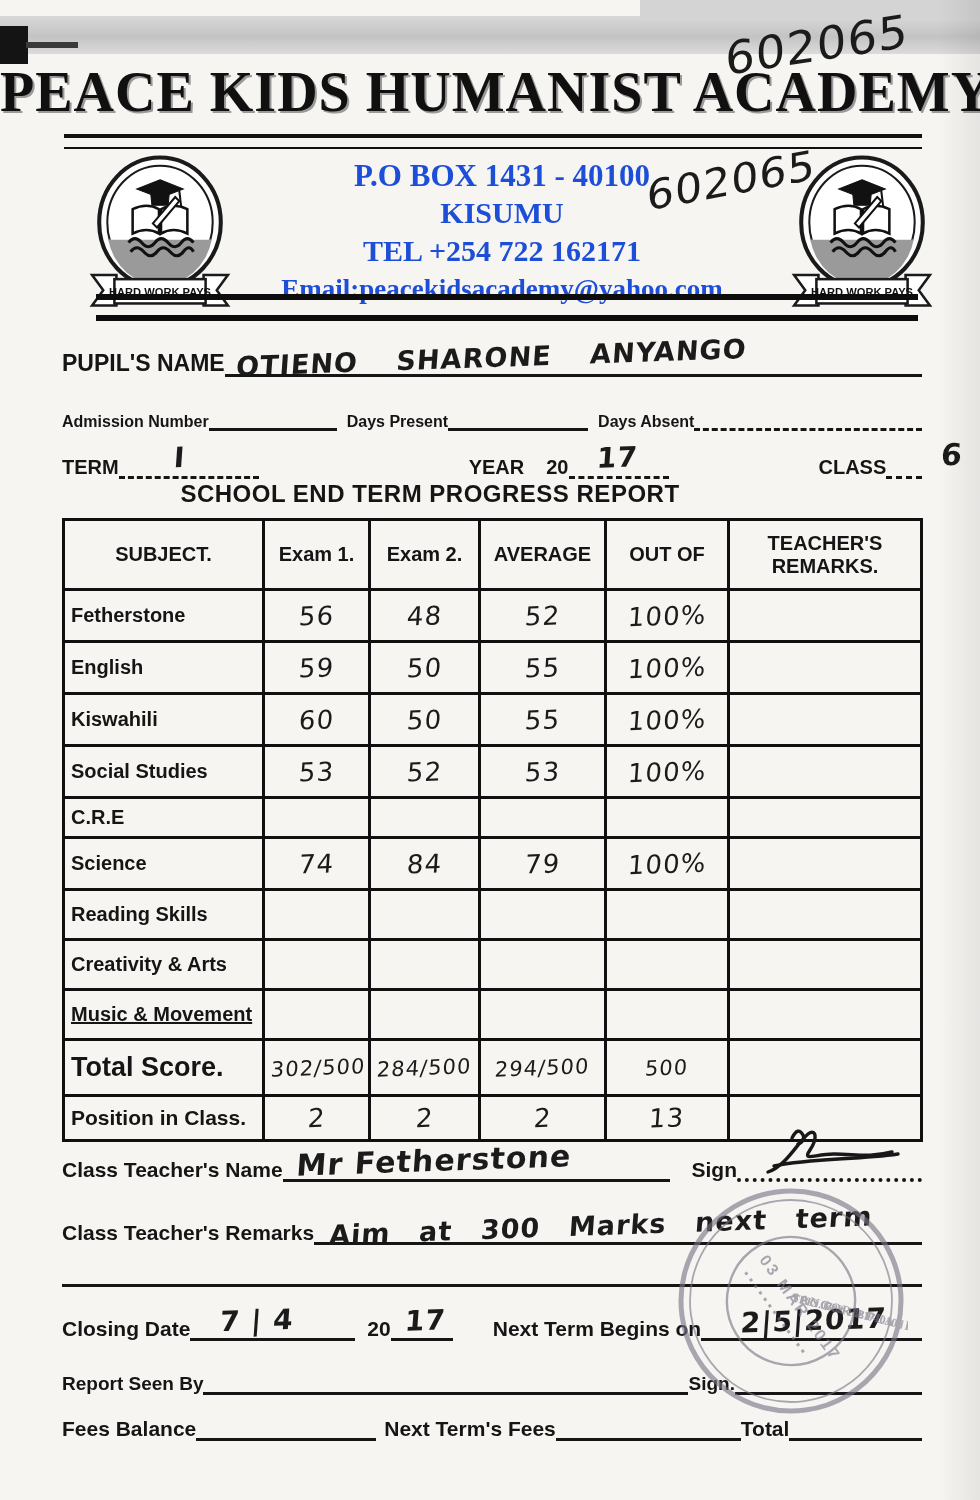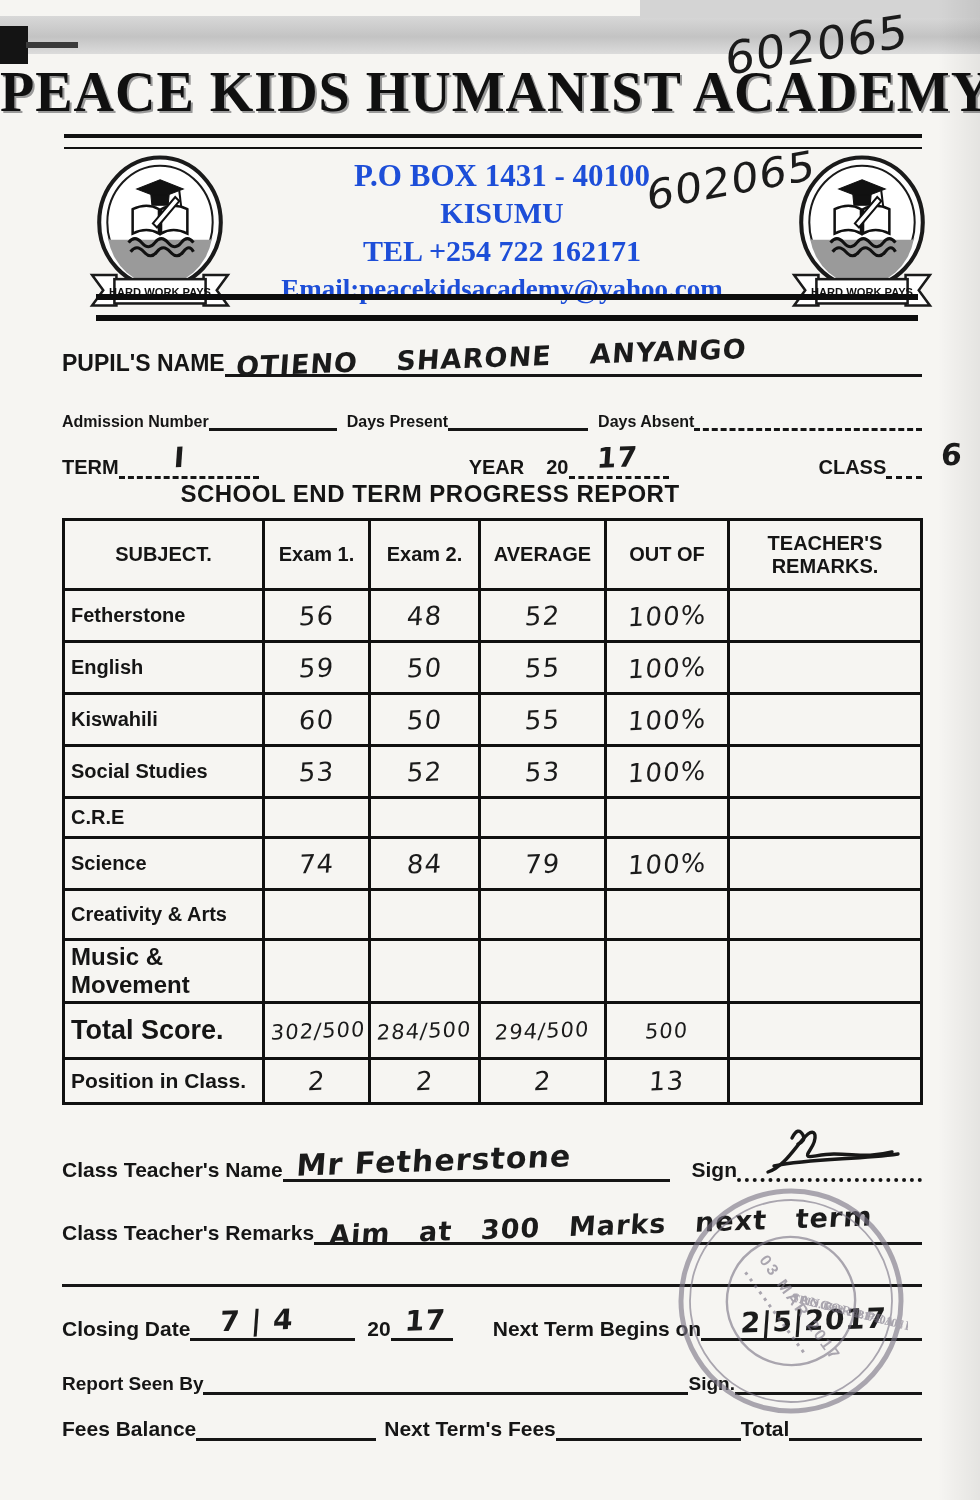--- a/index.html
+++ b/index.html
@@ -273,29 +273,37 @@
     </tr>
     <tr>
       <td class="subj">Science</td>
       <td class="val"><span class="hw">74</span></td>
       <td class="val"><span class="hw">84</span></td>
       <td class="val"><span class="hw">79</span></td>
       <td class="val"><span class="hw">100%</span></td>
       <td class="val"><span class="hw"></span></td>
     </tr>
     <tr class="r-skill">
+      <td class="subj">Reading Skills</td>
+      <td class="val"><span class="hw"></span></td>
+      <td class="val"><span class="hw"></span></td>
+      <td class="val"><span class="hw"></span></td>
+      <td class="val"><span class="hw"></span></td>
+      <td class="val"><span class="hw"></span></td>
+    </tr>
+    <tr class="r-skill">
       <td class="subj">Creativity &amp; Arts</td>
       <td class="val"><span class="hw"></span></td>
       <td class="val"><span class="hw"></span></td>
       <td class="val"><span class="hw"></span></td>
       <td class="val"><span class="hw"></span></td>
       <td class="val"><span class="hw"></span></td>
     </tr>
     <tr class="r-skill">
-      <td class="subj" style="font-size:24px;">Music &amp; Movement</td>
+      <td class="subj" style="font-size:20px;text-decoration:underline;">Music &amp; Movement</td>
       <td class="val"><span class="hw"></span></td>
       <td class="val"><span class="hw"></span></td>
       <td class="val"><span class="hw"></span></td>
       <td class="val"><span class="hw"></span></td>
       <td class="val"><span class="hw"></span></td>
     </tr>
     <tr class="r-total">
       <td class="subj total-lbl">Total Score.</td>
       <td class="val"><span class="hw frac">302/500</span></td>
       <td class="val"><span class="hw frac">284/500</span></td>

